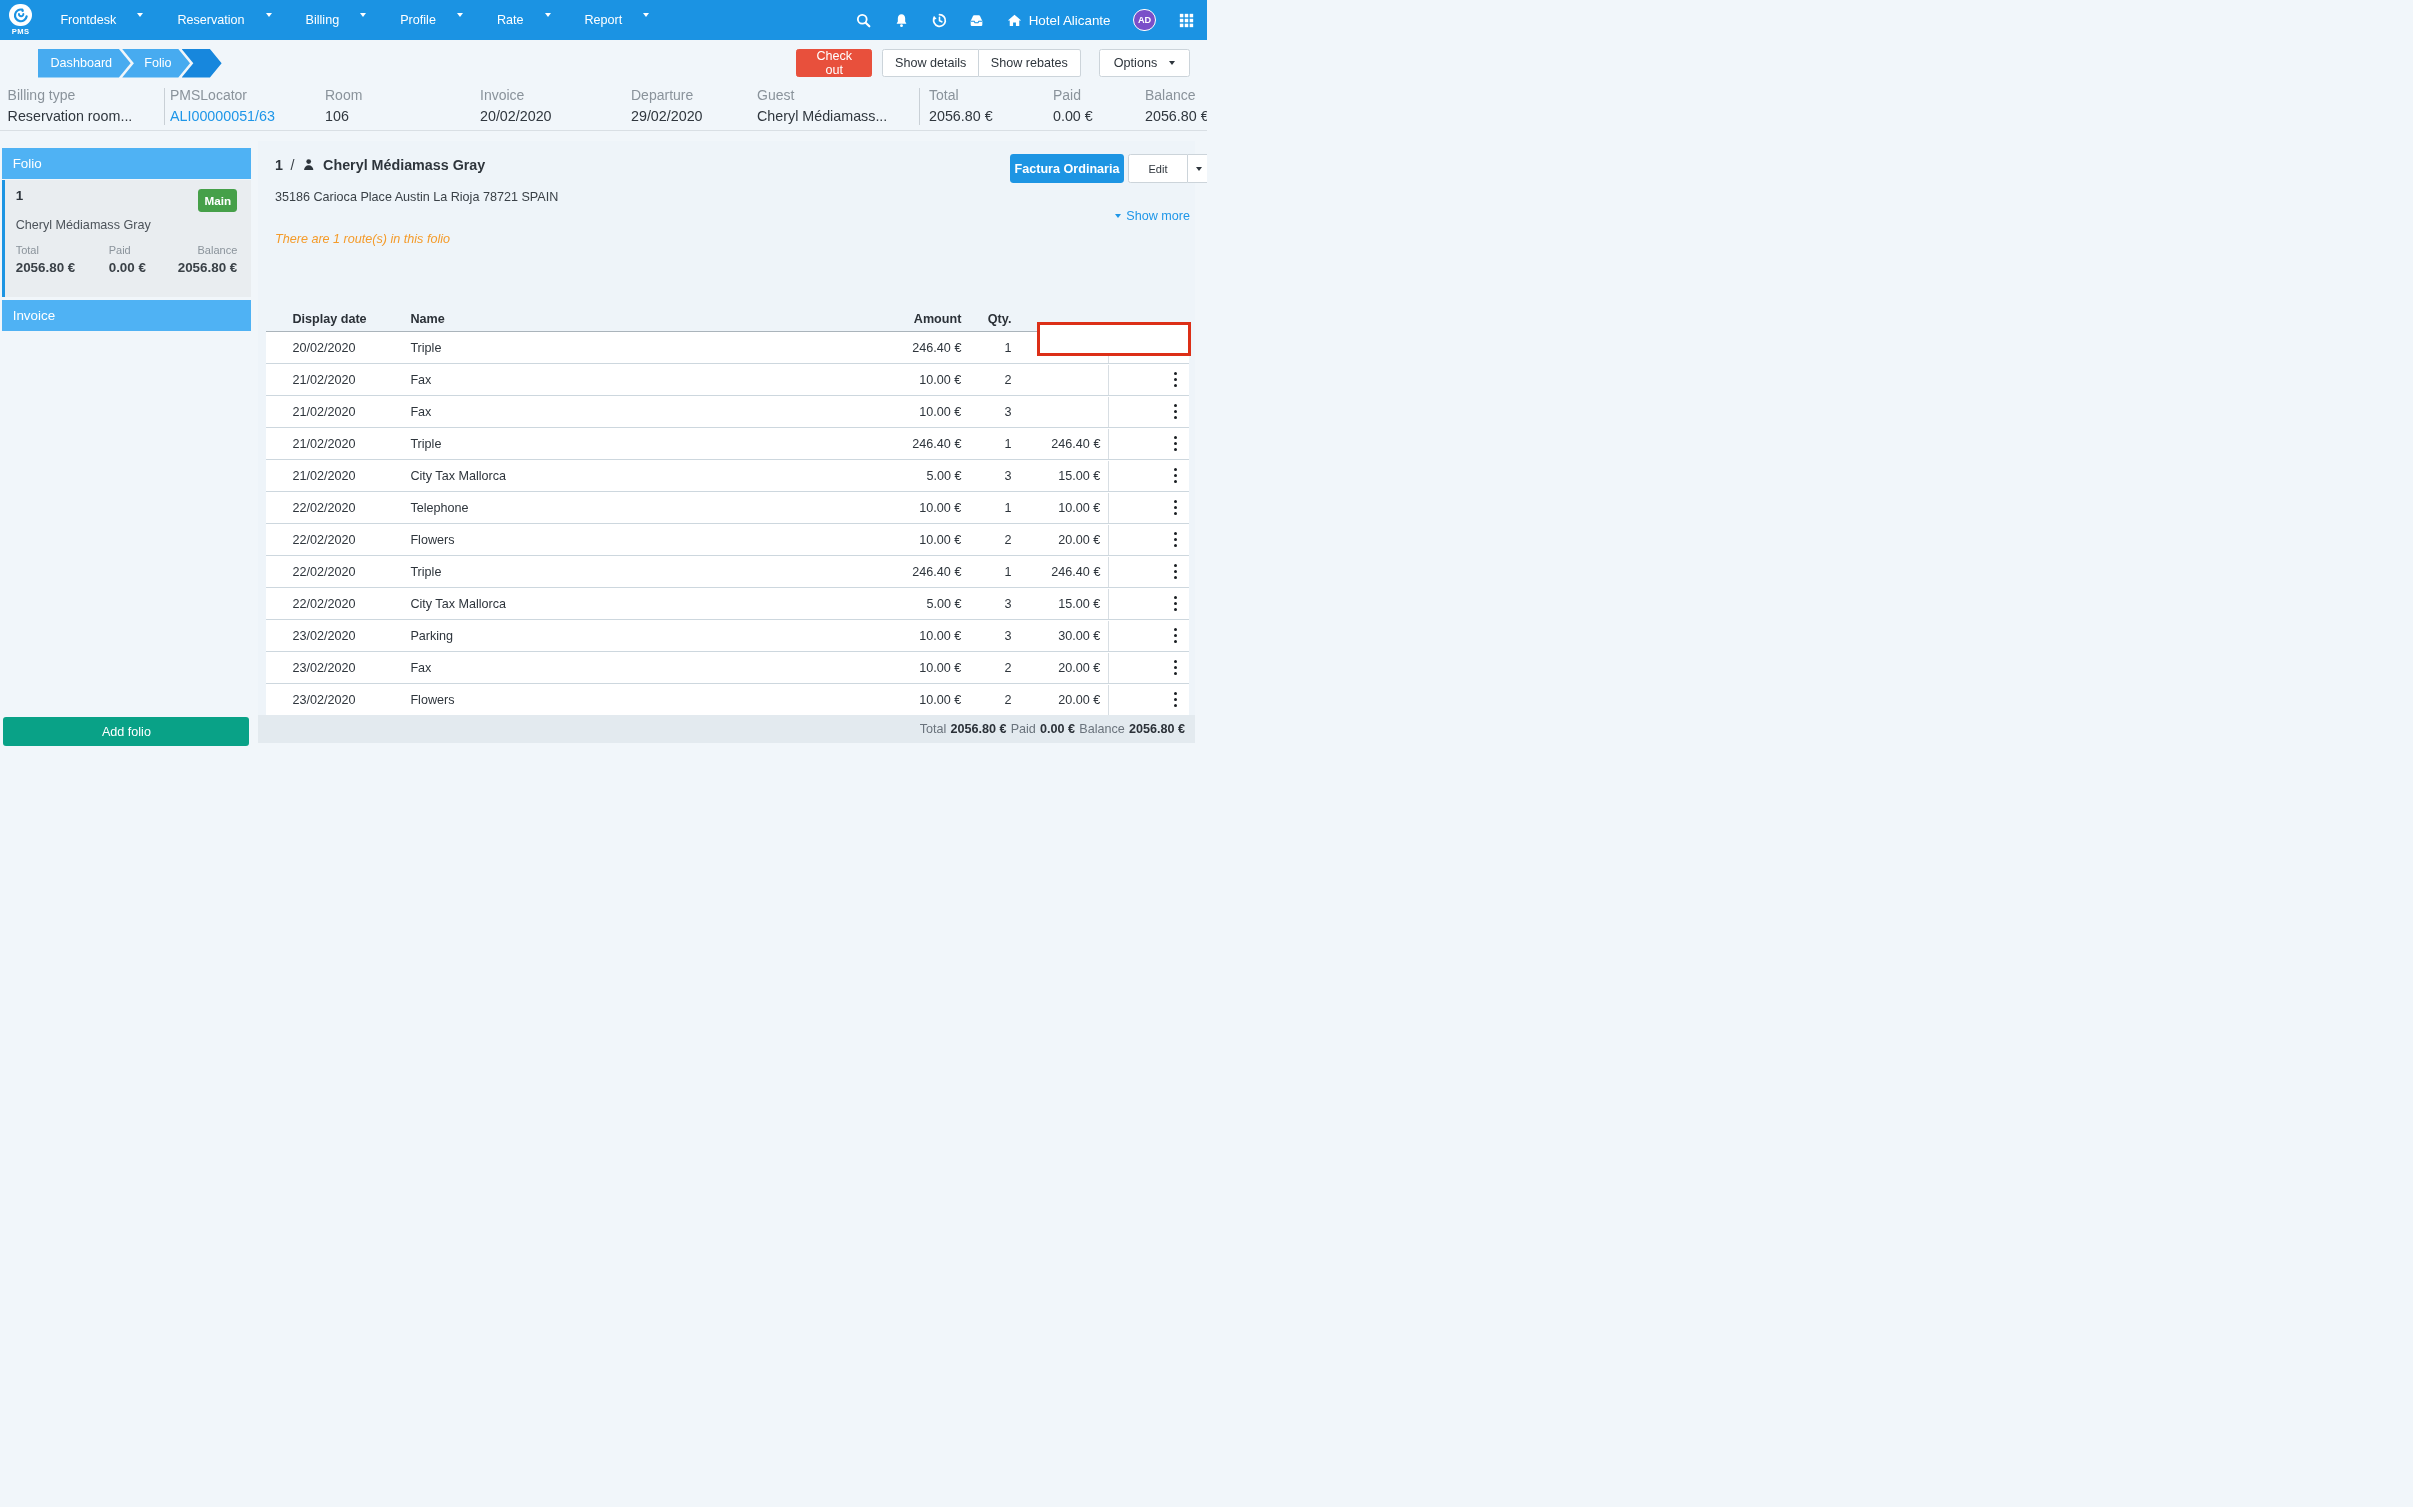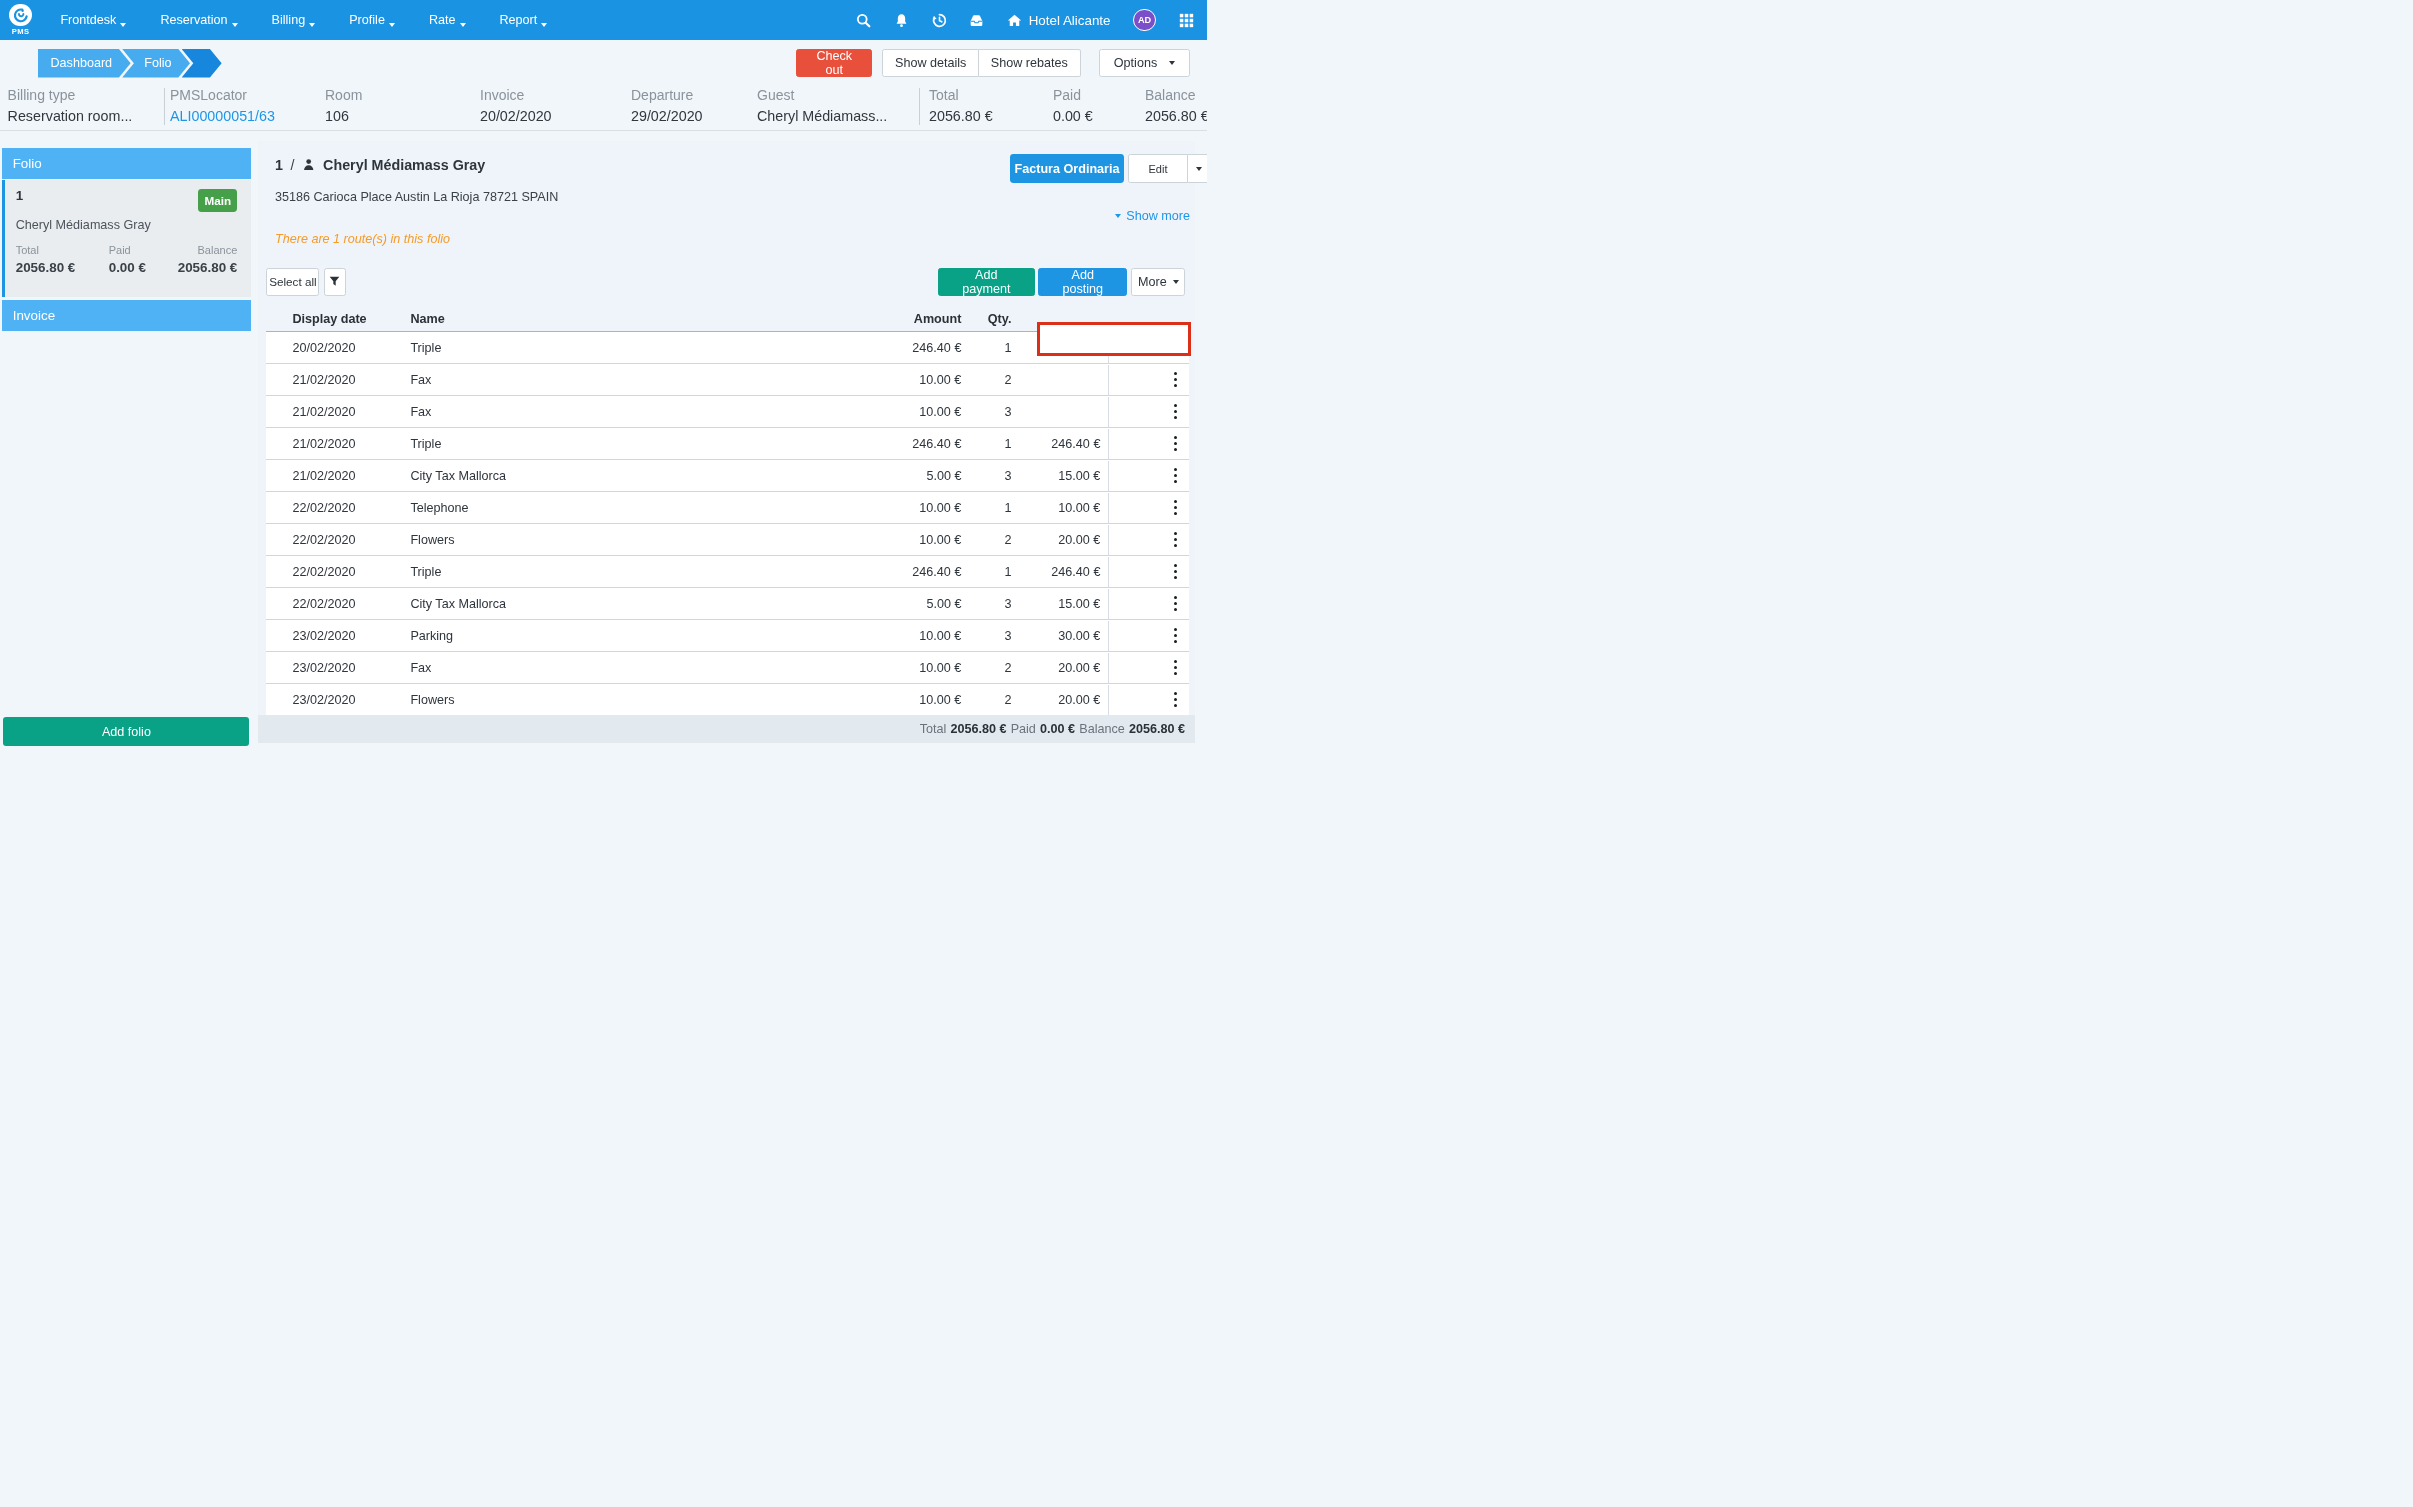--- a/index.html
+++ b/index.html
@@ -5,21 +5,21 @@
   * { margin:0; padding:0; box-sizing:border-box; }
   html,body { width:1207px; height:754px; overflow:hidden; }
   body { font-family:"Liberation Sans", sans-serif; background:#f1f6fa; color:#2e353c; position:relative; }
 
   
   .navbar { height:40px; background:#1b93e3; display:flex; align-items:center; padding:0 13.4px 0 9.2px; }
   .logo { display:flex; flex-direction:column; align-items:center; margin-right:28.5px; }
   .logo-circle { width:22.7px; height:22.7px; background:#fff; border-radius:50%; display:flex; align-items:center; justify-content:center; }
   .logo-text { color:#fff; font-size:7.6px; font-weight:bold; letter-spacing:0.4px; margin-top:0.8px; }
   .nav-menu { display:flex; align-items:center; gap:34px; }
-  .nav-item { color:#fff; font-size:12.6px; display:flex; align-items:flex-end; gap:4px; cursor:pointer; white-space:nowrap; }
+  .nav-item { color:#fff; font-size:12.6px; display:flex; align-items:flex-start; gap:21px; cursor:pointer; white-space:nowrap; }
   .caret { width:0; height:0; border-left:3.4px solid transparent; border-right:3.4px solid transparent; border-top:4.2px solid #fff; display:inline-block; }
   .caret.dark { border-top-color:#2e353c; }
   .caret.blue { border-top-color:#1e96e8; }
   .nav-right { margin-left:auto; display:flex; align-items:center; gap:22.7px; }
   .nav-ic { width:15px; height:15px; color:#fff; display:block; }
   .hotel { display:flex; align-items:center; gap:6.7px; color:#fff; font-size:13.4px; white-space:nowrap; }
   .avatar { width:22.7px; height:22.7px; border-radius:50%; background:#7a4fc9; border:1.7px solid #fff; color:#fff;
             font-size:9.2px; font-weight:bold; display:flex; align-items:center; justify-content:center; }
 
   
@@ -319,36 +319,20 @@
 
   <div class="addr">35186 Carioca Place Austin La Rioja 78721 SPAIN</div>
 
   <div class="show-more">
       <i class="caret blue"></i>
       <span>Show more</span>
     </div>
 
   <div class="route-note">There are 1 route(s) in this folio</div>
 
-  <div class="toolbar">
-    <button class="btn btn-selectall">Select all</button>
-    <button class="btn btn-filter">
-      <svg class="filter-ic" viewBox="0 0 16 16">
-          <path d="M1 1 h14 L9.7 7.5 V14.2 L6.3 11.8 V7.5 Z" fill="currentColor"></path>
-        </svg>
-    </button>
-    <div class="tb-right">
-      <button class="btn btn-teal">Add payment</button>
-      <button class="btn btn-blue">Add posting</button>
-      <button class="btn btn-more">
-          <span>More</span>
-          <i class="caret dark"></i>
-        </button>
-    </div>
-  </div>
 
   <div class="thead grid-row">
     <span class="c-date">Display date</span>
     <span>Name</span>
     <span class="c-num">Amount</span>
     <span class="c-num">Qty.</span>
     <span class="c-num"></span>
     <span></span>
       <span></span>
   </div>

